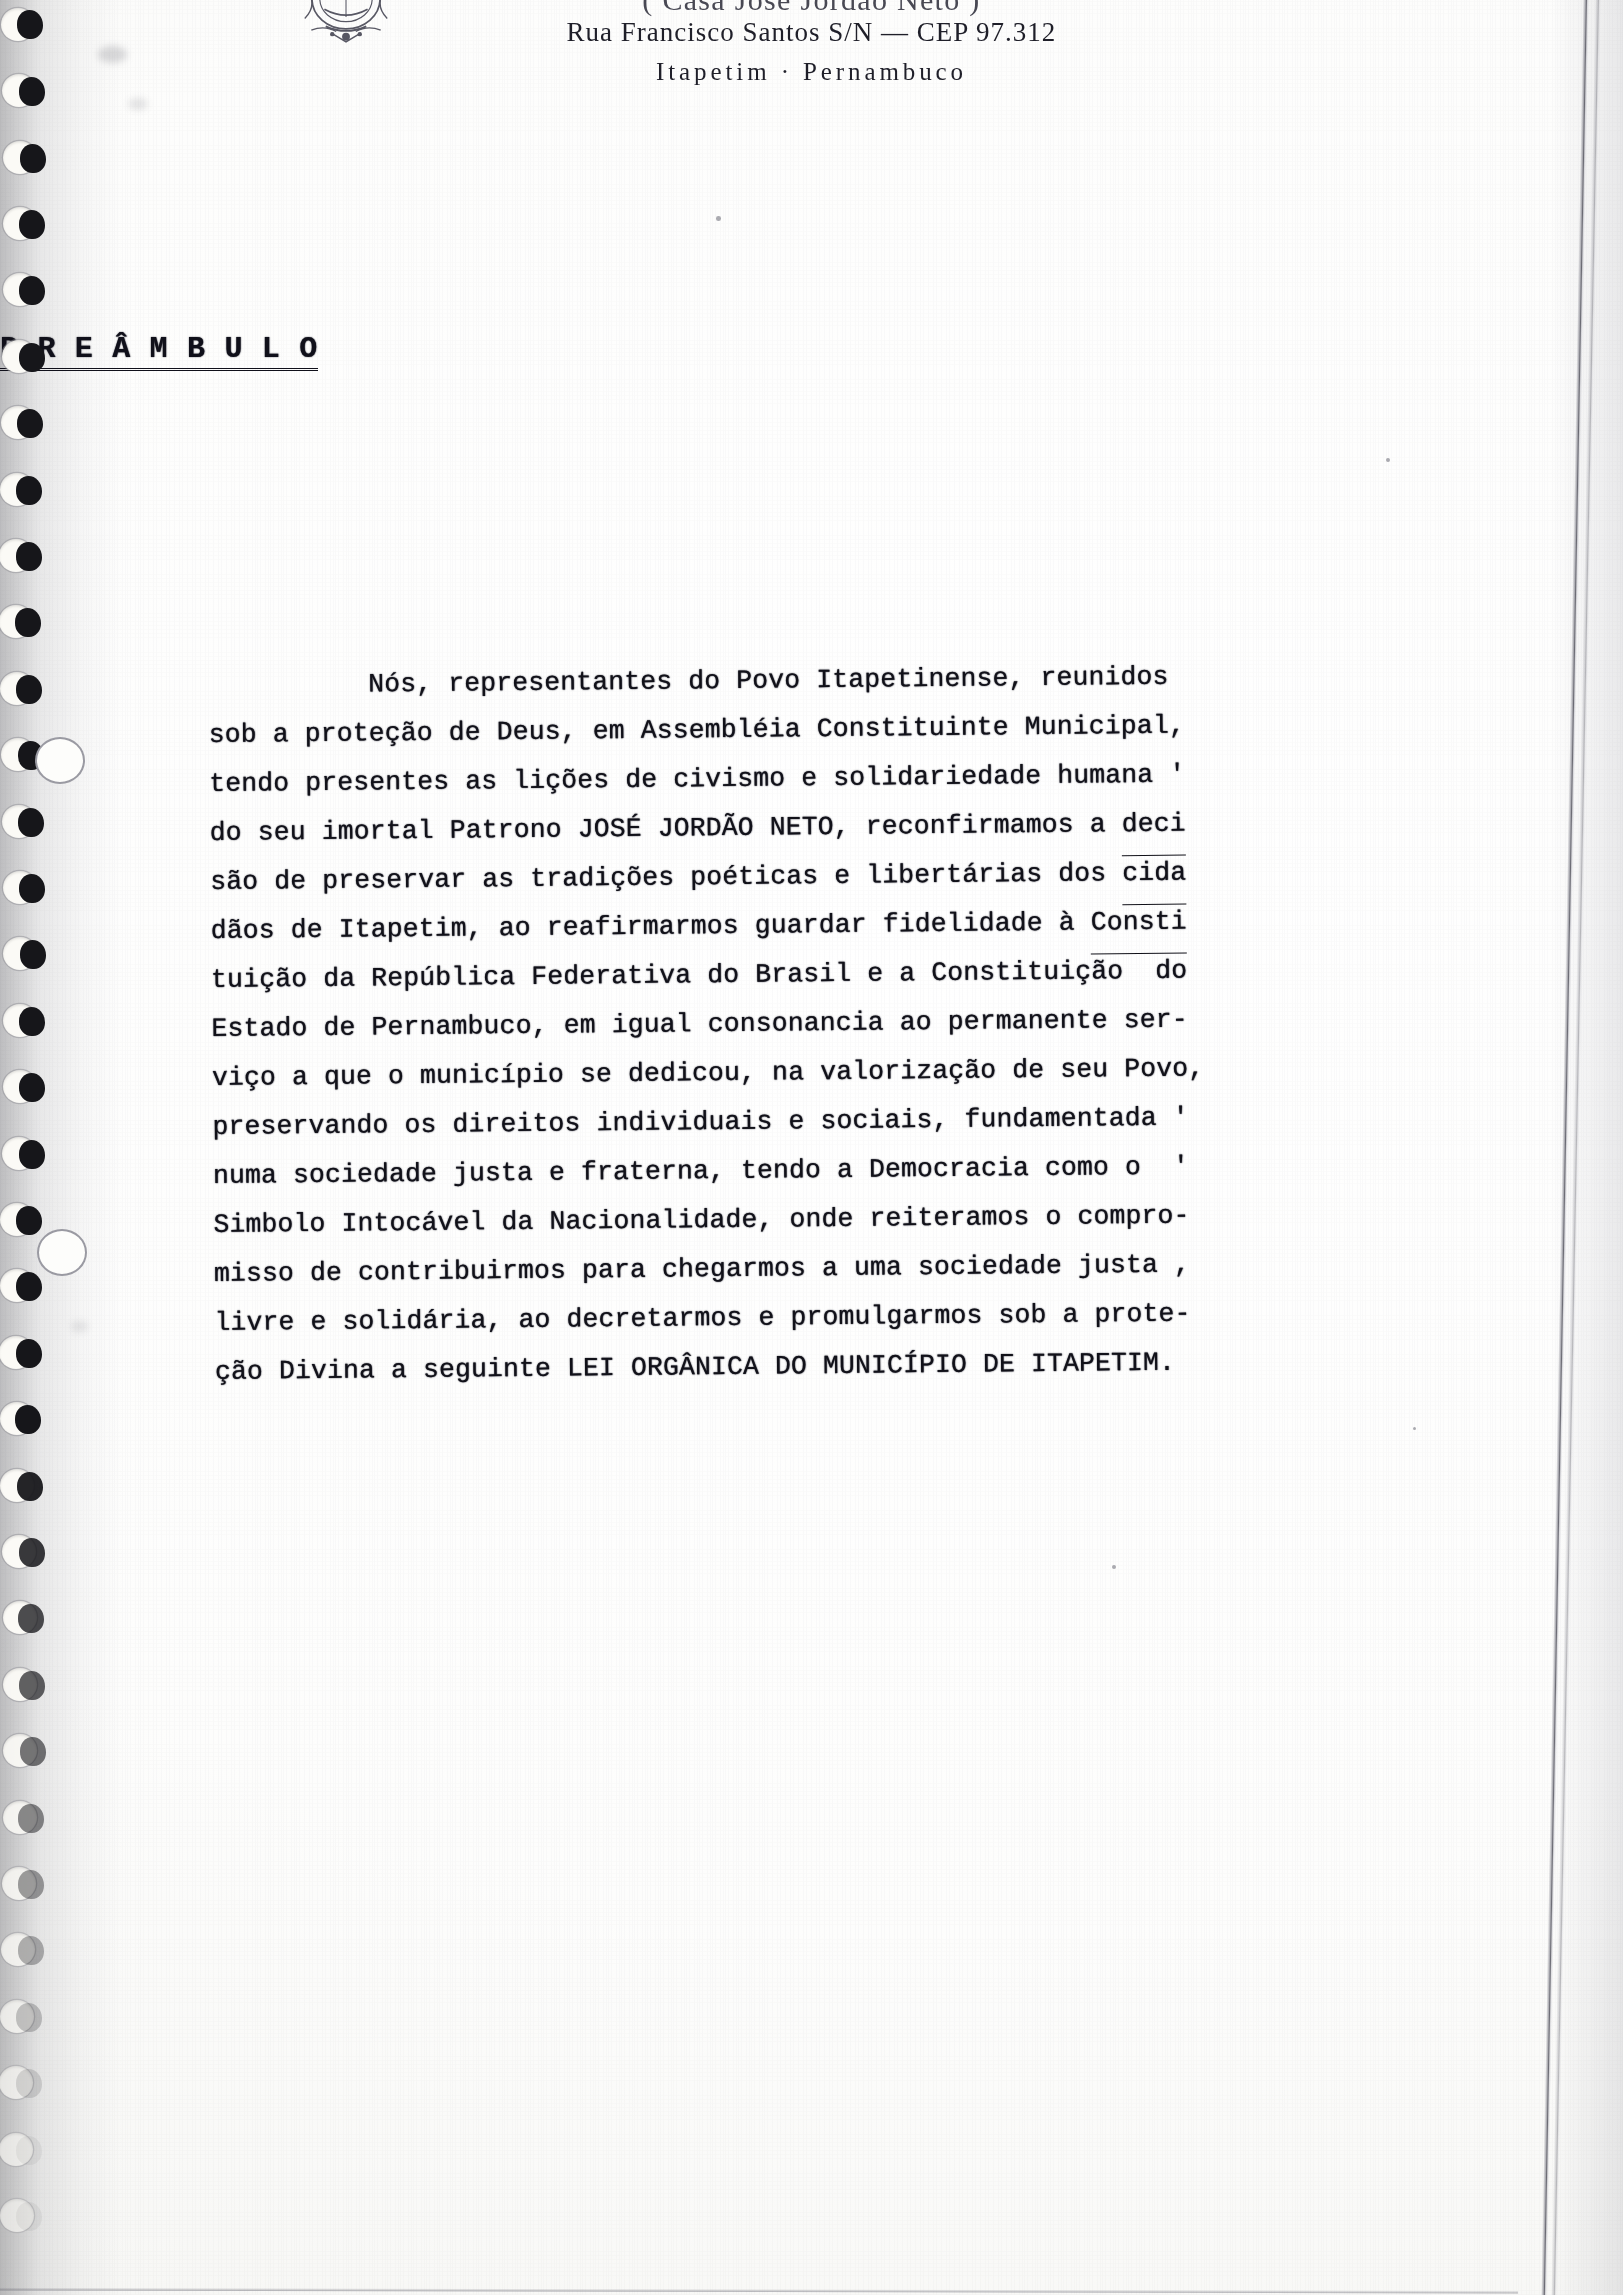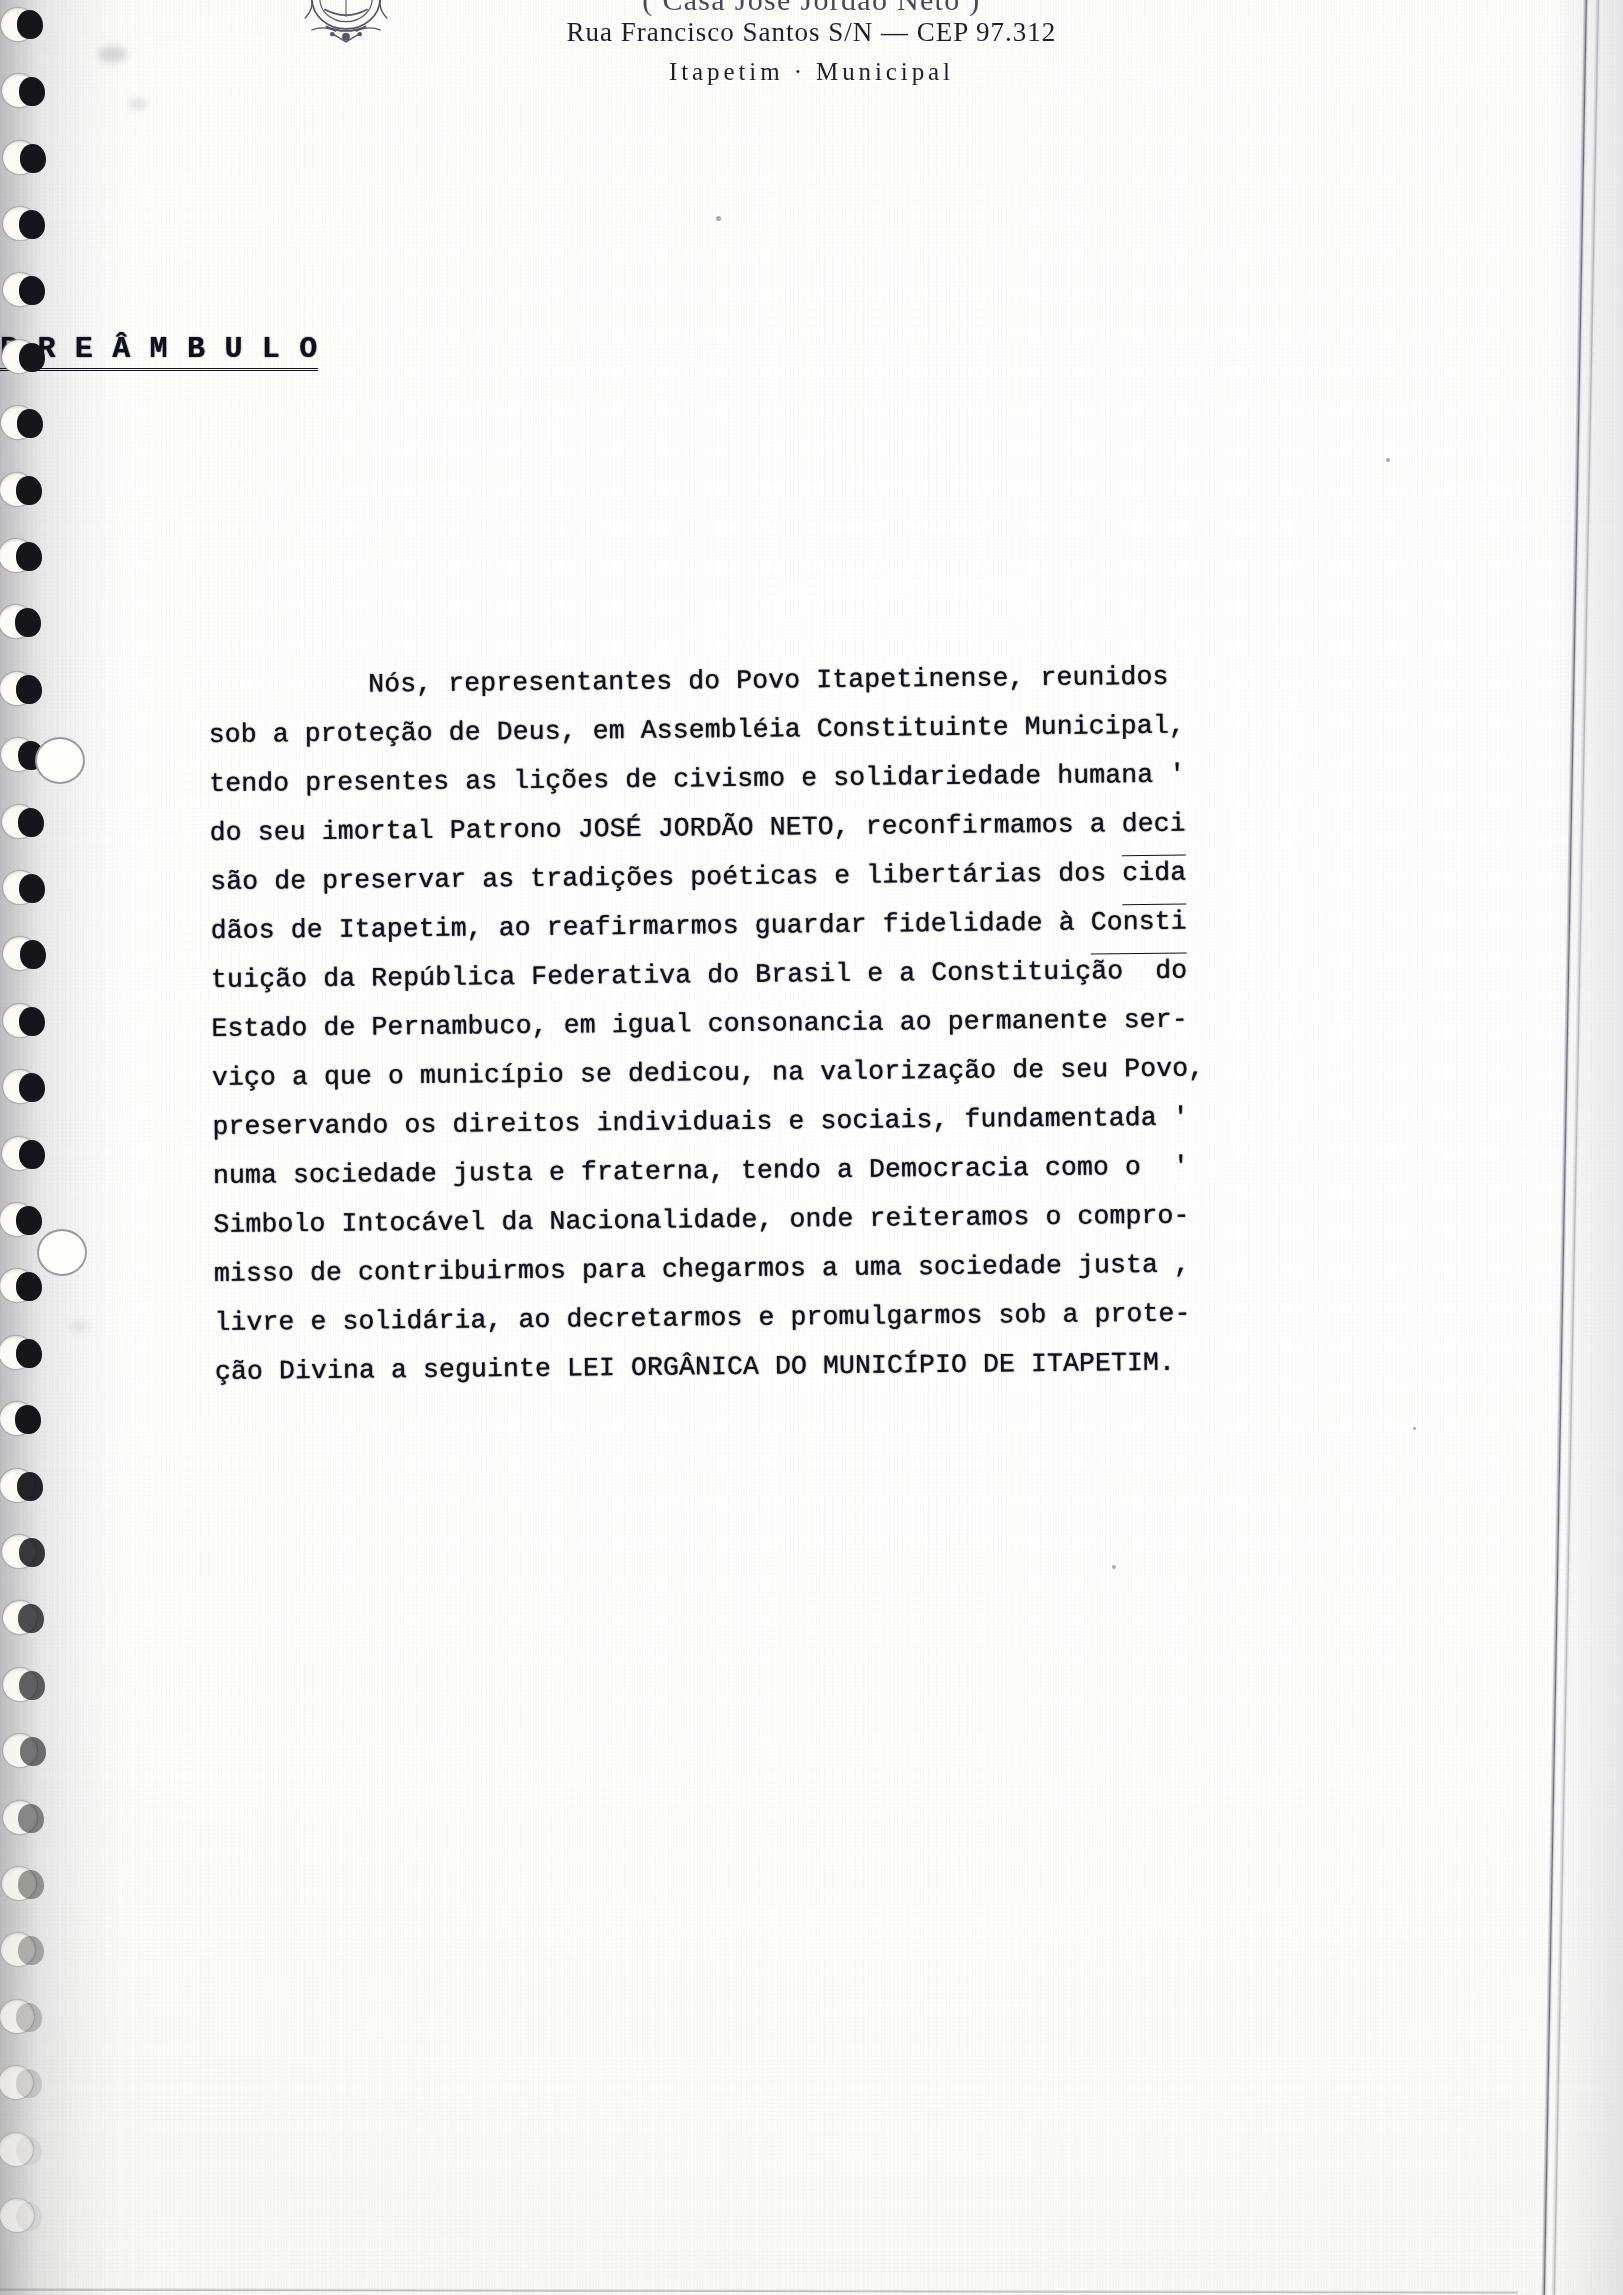--- a/index.html
+++ b/index.html
@@ -218,21 +218,21 @@
   <div class="smudge" style="left:128px;top:98px;width:19.6px;height:11.8px;opacity:.7;"></div>
   <div class="smudge" style="left:71px;top:1321px;width:17px;height:10.5px;opacity:.6;"></div>
   <div class="fleck" style="left:716px;top:216px;width:4.6px;height:4.6px;"></div>
   <div class="fleck" style="left:1386px;top:458px;width:3.9px;height:3.9px;"></div>
   <div class="fleck" style="left:1112px;top:1565px;width:3.9px;height:3.9px;"></div>
   <div class="fleck" style="left:1413px;top:1427px;width:3.3px;height:3.3px;"></div>
 
   <div id="letterhead">
     <div class="lh-line lh-cut">(  Casa  José  Jordão  Neto  )</div>
     <div class="lh-line lh-addr">Rua  Francisco  Santos  S/N   —   CEP  97.312</div>
-    <div class="lh-line lh-city">Itapetim · Municipal</div>
+    <div class="lh-line lh-city">Itapetim · Pernambuco</div>
   </div>
 
   <div id="coat-of-arms">
     <svg viewBox="0 0 186 136" xmlns="http://www.w3.org/2000/svg">
       <g fill="none" stroke="#2a2a3a" stroke-width="2.6">
         <ellipse cx="93" cy="44" rx="52" ry="46"></ellipse>
         <ellipse cx="93" cy="44" rx="40" ry="35" stroke-width="1.8"></ellipse>
         <path d="M53 30 Q93 8 133 30"></path>
         <path d="M60 60 Q93 78 126 60"></path>
         <path d="M93 16 L93 72" stroke-width="1.6"></path>

